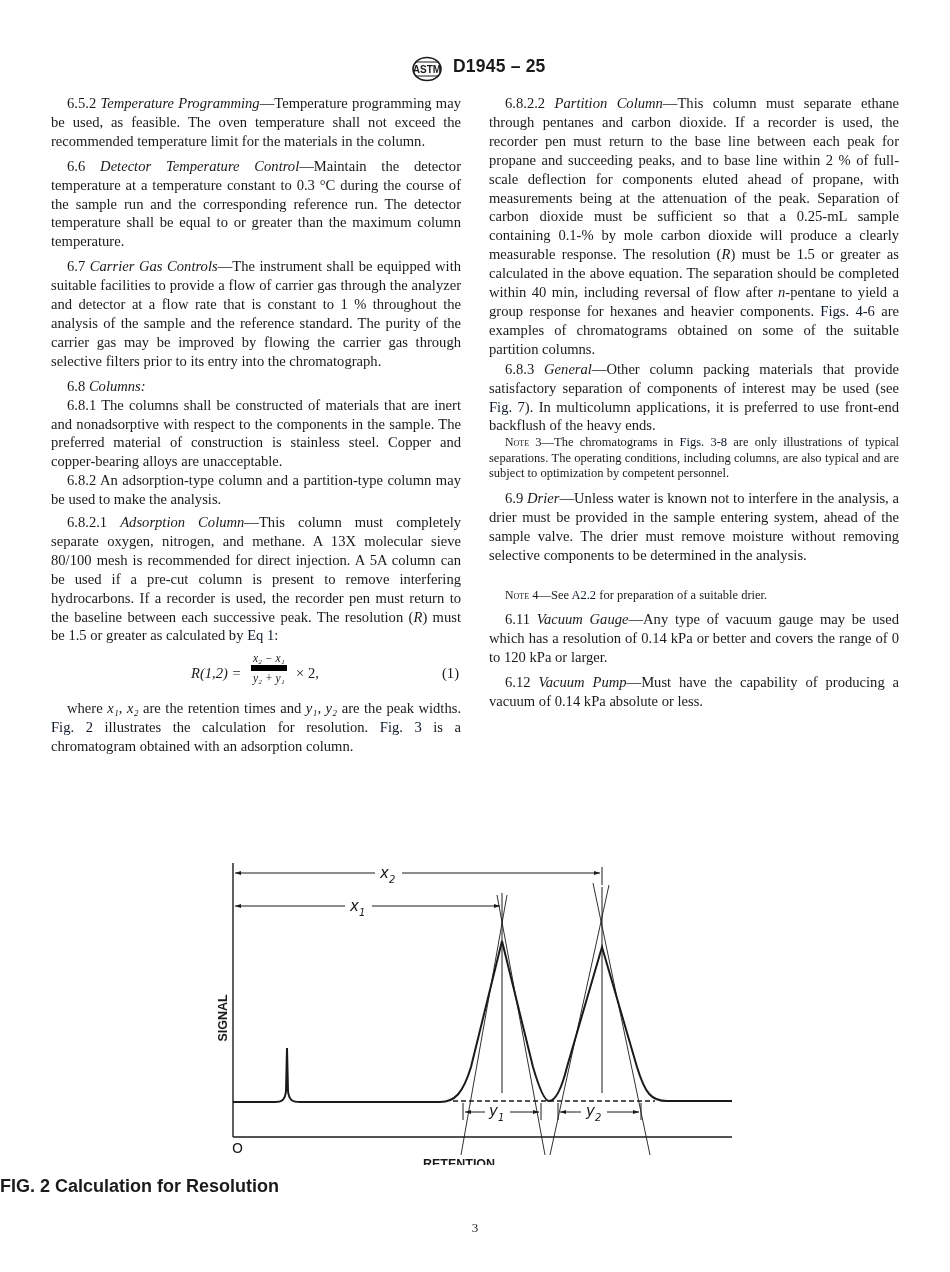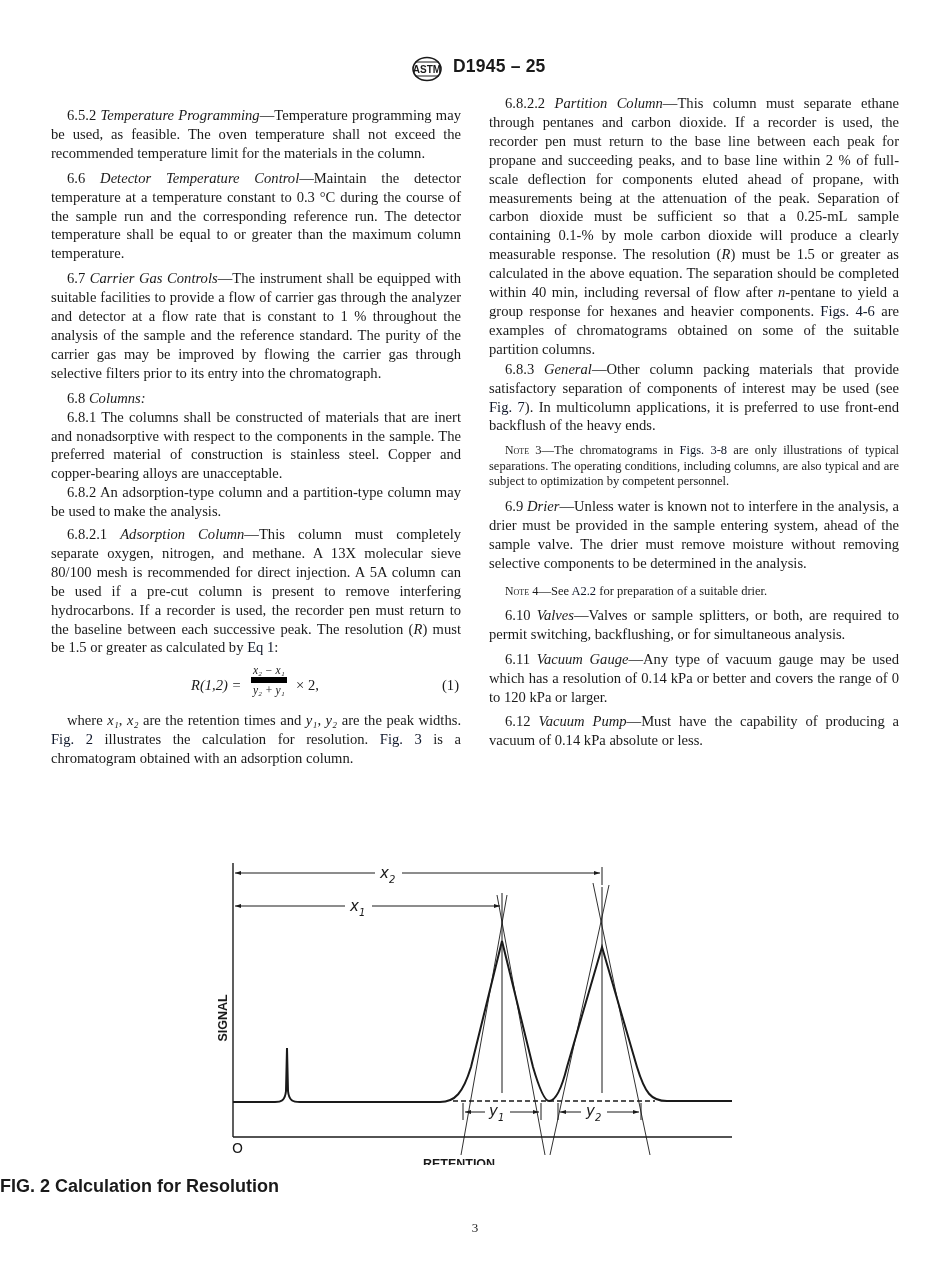--- a/index.html
+++ b/index.html
@@ -3,21 +3,21 @@
 <meta charset="utf-8">
 <style>
   html, body { margin: 0; padding: 0; background: #ffffff; }
   body { width: 950px; height: 1272px; position: relative; overflow: hidden;
          font-family: "Liberation Serif", "DejaVu Serif", serif; color: #1a1a1a; }
   .header { position: absolute; top: 54px; left: 0; width: 848px; height: 30px; }
   .header .logo { position: absolute; left: 410px; top: 2px; width: 34px; height: 26px; }
   .header .docid { position: absolute; left: 453px; top: 2px; font-family: "Liberation Sans", "DejaVu Sans", sans-serif;
                    font-weight: bold; font-size: 17.5px; letter-spacing: 0.2px; }
   .col { position: absolute; top: 94px; width: 410px; font-size: 14.6px; line-height: 18.9px; }
-  .col.left { left: 51px; margin-top: 12px; }
+  .col.left { left: 51px; }
   .col.right { left: 489px; }
   p { margin: 0; text-align: justify; text-align-last: auto; }
   .para { text-indent: 16px; }
   .gap { margin-top: 6px; }
   .gap-s { margin-top: 1px; }
   .note { font-size: 12.5px; line-height: 15.5px; text-indent: 16px; }
   .sc { font-variant: small-caps; font-size: 11.8px; }
   .link { color: #0f172a; }
   em { font-style: italic; }
   .eq { position: relative; height: 44px; margin-top: 6px; margin-bottom: 4px; }
@@ -81,31 +81,28 @@
   </p>
 </div>
 
 <div class="col right">
   <p class="para">
     <span>6.8.2.2 </span><em>Partition Column</em><span>—This column must separate ethane through pentanes and carbon dioxide. If a recorder is used, the recorder pen must return to the base line between each peak for propane and succeeding peaks, and to base line within 2 % of full-scale deflection for components eluted ahead of propane, with measurements being at the attenuation of the peak. Separation of carbon dioxide must be sufficient so that a 0.25-mL sample containing 0.1-% by mole carbon dioxide will produce a clearly measurable response. The resolution (</span><em>R</em><span>) must be 1.5 or greater as calculated in the above equation. The separation should be completed within 40 min, including reversal of flow after </span><em>n</em><span>-pentane to yield a group response for hexanes and heavier components. </span><span class="link">Figs. 4-6</span><span> are examples of chromatograms obtained on some of the suitable partition columns.</span>
   </p>
   <p class="para gap-s">
     <span>6.8.3 </span><em>General</em><span>—Other column packing materials that provide satisfactory separation of components of interest may be used (see </span><span class="link">Fig. 7</span><span>). In multicolumn applications, it is preferred to use front-end backflush of the heavy ends.</span>
   </p>
-  <p class="note" style="margin-top:8px;">
+  <p class="note" style="margin-top:0;">
     <span class="sc">Note</span><span> 3—The chromatograms in </span><span class="link">Figs. 3-8</span><span> are only illustrations of typical separations. The operating conditions, including columns, are also typical and are subject to optimization by competent personnel.</span>
   </p>
   <p class="para" style="margin-top:7px;">
     <span>6.9 </span><em>Drier</em><span>—Unless water is known not to interfere in the analysis, a drier must be provided in the sample entering system, ahead of the sample valve. The drier must remove moisture without removing selective components to be determined in the analysis.</span>
   </p>
-  <p class="note" style="margin-top:12px;">
+  <p class="note" style="margin-top:24px;">
     <span class="sc">Note</span><span> 4—See </span><span class="link">A2.2</span><span> for preparation of a suitable drier.</span>
-  </p>
-  <p class="para" style="margin-top:6px;">
-    <span>6.10 </span><em>Valves</em><span>—Valves or sample splitters, or both, are required to permit switching, backflushing, or for simultaneous analysis.</span>
   </p>
   <p class="para gap">
     <span>6.11 </span><em>Vacuum Gauge</em><span>—Any type of vacuum gauge may be used which has a resolution of 0.14 kPa or better and covers the range of 0 to 120 kPa or larger.</span>
   </p>
   <p class="para gap">
     <span>6.12 </span><em>Vacuum Pump</em><span>—Must have the capability of producing a vacuum of 0.14 kPa absolute or less.</span>
   </p>
 </div>
 
 <svg class="figure" viewBox="0 0 540 310">

